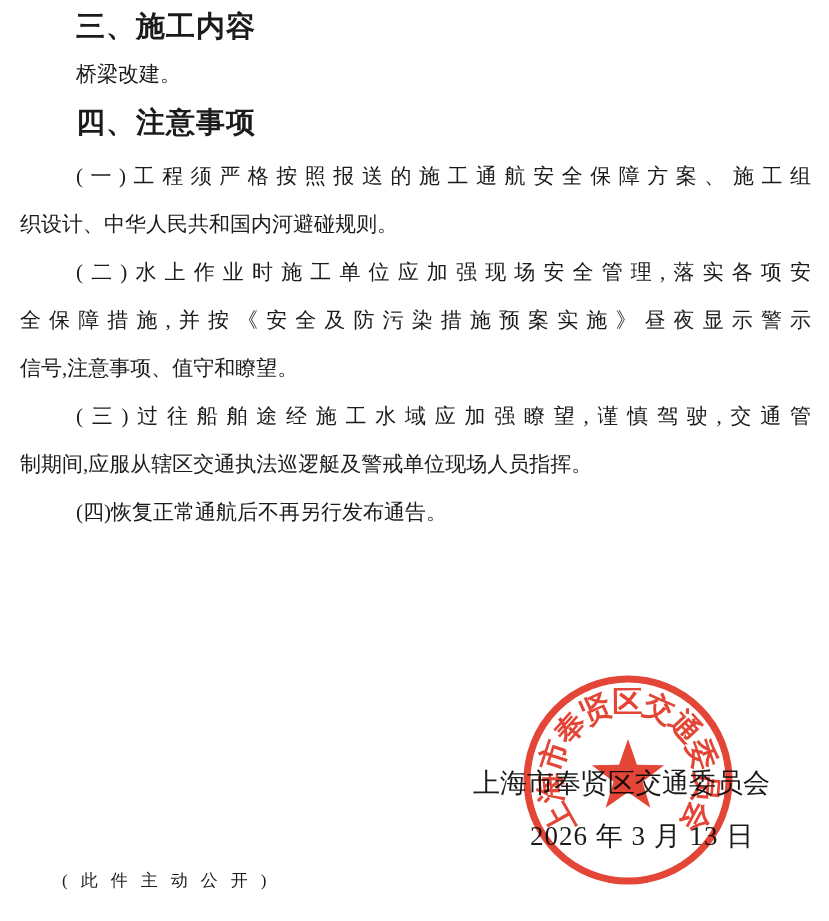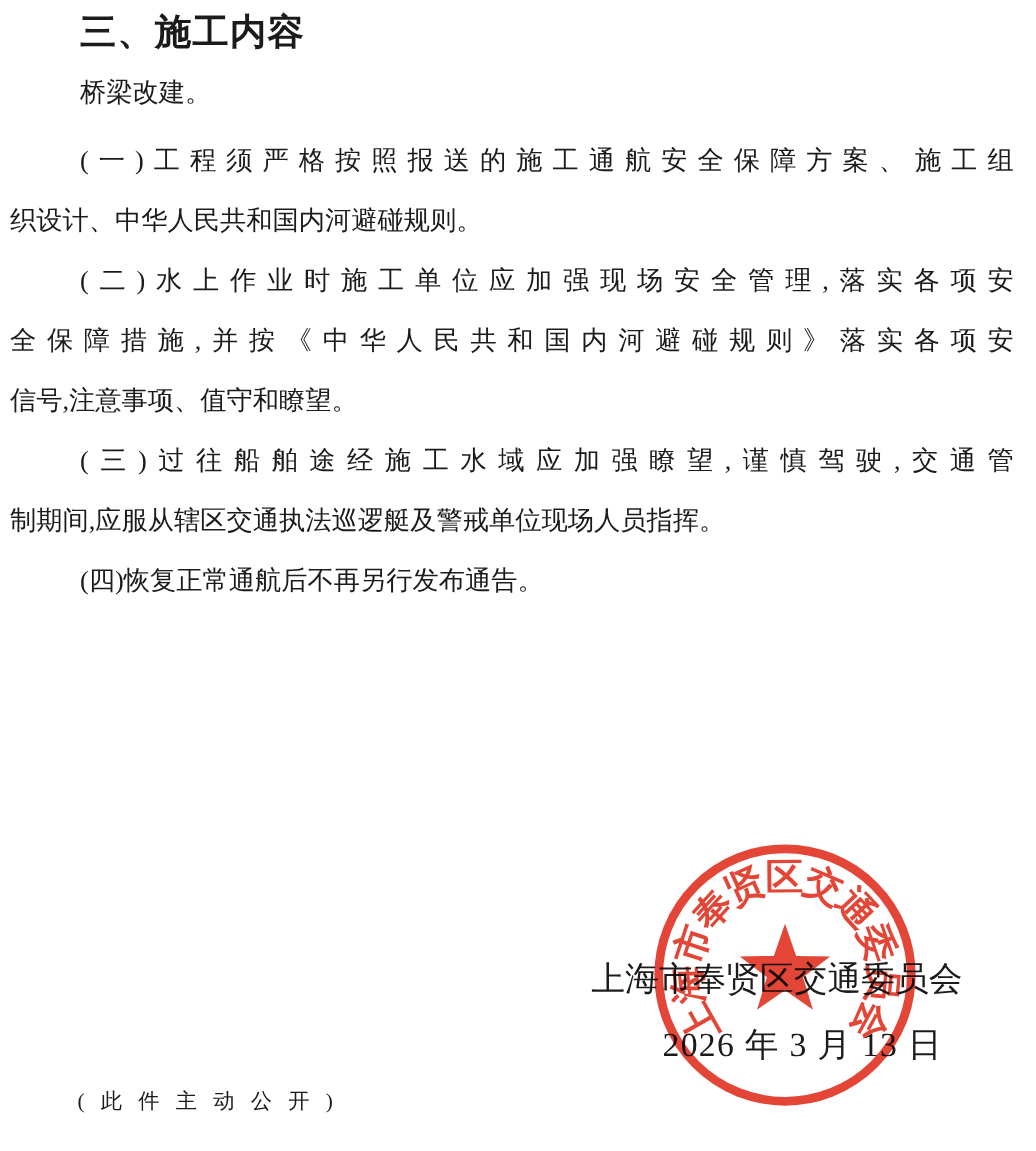--- a/index.html
+++ b/index.html
@@ -6,21 +6,21 @@
   .page {
     position: relative;
     width: 829px;
     height: 921px;
     background: #ffffff;
     overflow: hidden;
     font-family: "Liberation Serif", "DejaVu Serif", serif;
     color: #1b1b1b;
   }
   .body-text {
-    padding: 2px 18px 0 8px;
+    padding: 2px 18px 0 20px;
   }
   .l {
     line-height: 48px;
     font-size: 21px;
     white-space: nowrap;
   }
   .wrapln { white-space: normal; }
   .h {
     font-family: "Liberation Sans", "DejaVu Sans", sans-serif;
     font-weight: 700;
@@ -73,24 +73,25 @@
   }
 </style>
 </head>
 <body>
 
 <div class="page">
 
   <div class="body-text">
     <div class="l h ind">三、施工内容</div>
     <div class="l ind">桥梁改建。</div>
+    <div class="l h ind">四、注意事项</div>
     <div class="l ind just m6">(一)工程须严格按照报送的施工通航安全保障方案、施工组</div>
     <div class="l wrapln">织设计、中华人民共和国内河避碰规则。</div>
     <div class="l ind just">(二)水上作业时施工单位应加强现场安全管理,落实各项安</div>
-    <div class="l just">全保障措施,并按《中华人民共和国内河避碰规则》落实各项安</div>
+    <div class="l just">全保障措施,并按《安全及防污染措施预案实施》昼夜显示警示</div>
     <div class="l wrapln">信号,注意事项、值守和瞭望。</div>
     <div class="l ind just">(三)过往船舶途经施工水域应加强瞭望,谨慎驾驶,交通管</div>
     <div class="l wrapln">制期间,应服从辖区交通执法巡逻艇及警戒单位现场人员指挥。</div>
     <div class="l ind">(四)恢复正常通航后不再另行发布通告。</div>
   </div>
 
   <div class="sig-org">上海市奉贤区交通委员会</div>
   <div class="sig-date">2026 年 3 月 13 日</div>
   <div class="footer-note">(此件主动公开)</div>
 

